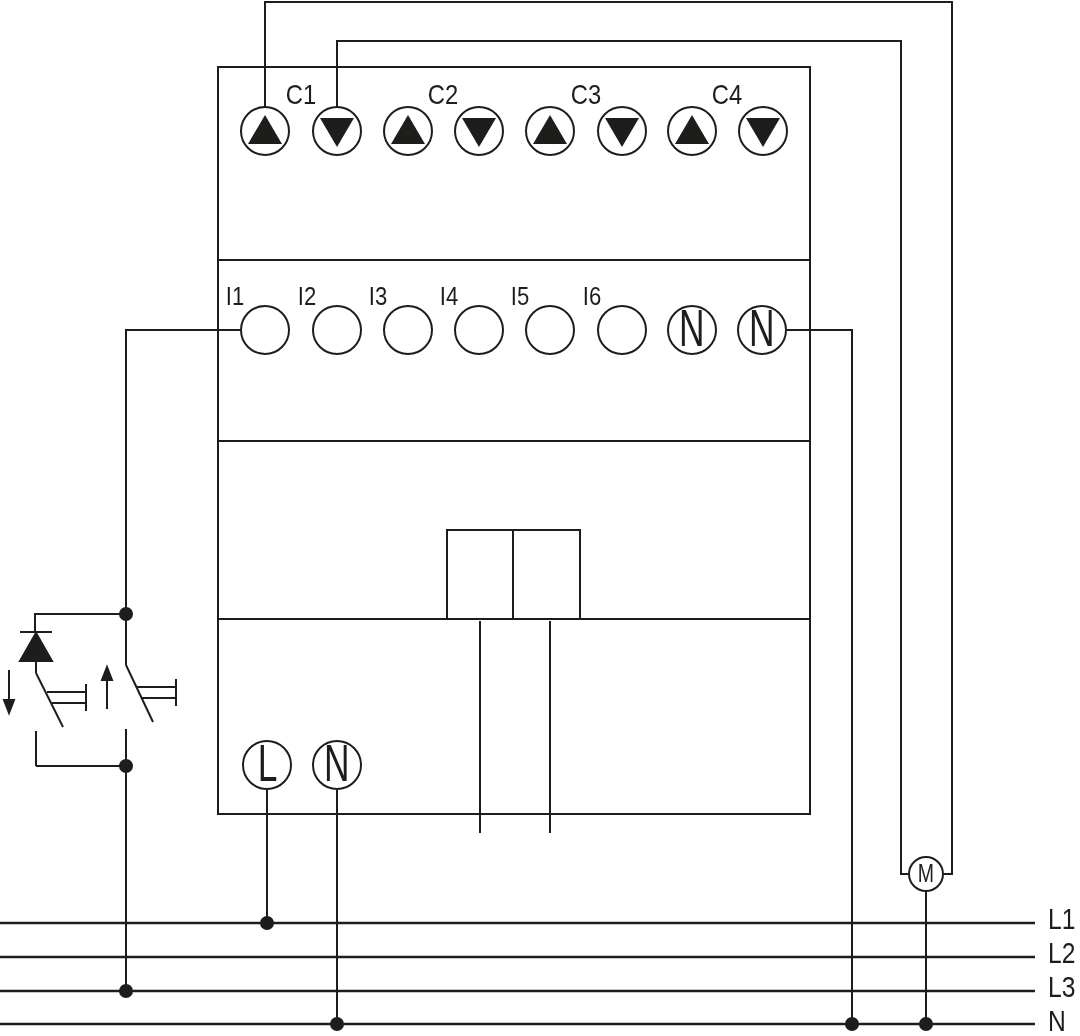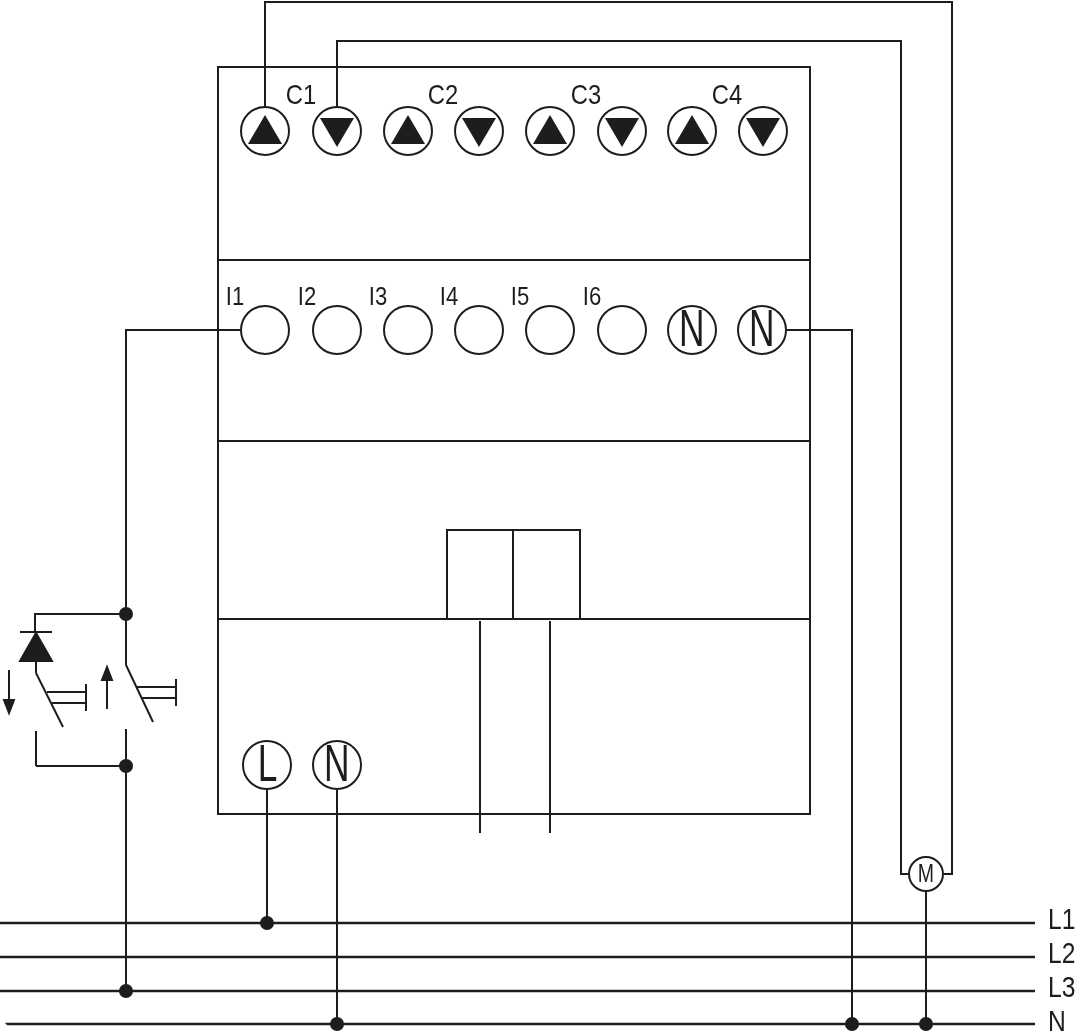--- a/index.html
+++ b/index.html
@@ -6,21 +6,20 @@
   * { box-sizing: border-box; }
   html,body { margin:0; padding:0; background:#fff; }
   #stage {
     position: relative;
     width: 1080px;
     height: 1036px;
     background: #ffffff;
     font-family: "Liberation Sans", sans-serif;
     color: var(--ink);
     overflow: hidden;
-    border-radius: 30px;
   }
   #wires { position:absolute; left:0; top:0; width:1080px; height:1036px; }
 
   .term {
     position:absolute; width:50px; height:50px;
     border:2px solid var(--ink); border-radius:50%;
     background:#fff; display:flex; align-items:center; justify-content:center;
   }
   .term-sm {
     position:absolute; width:36px; height:36px;

